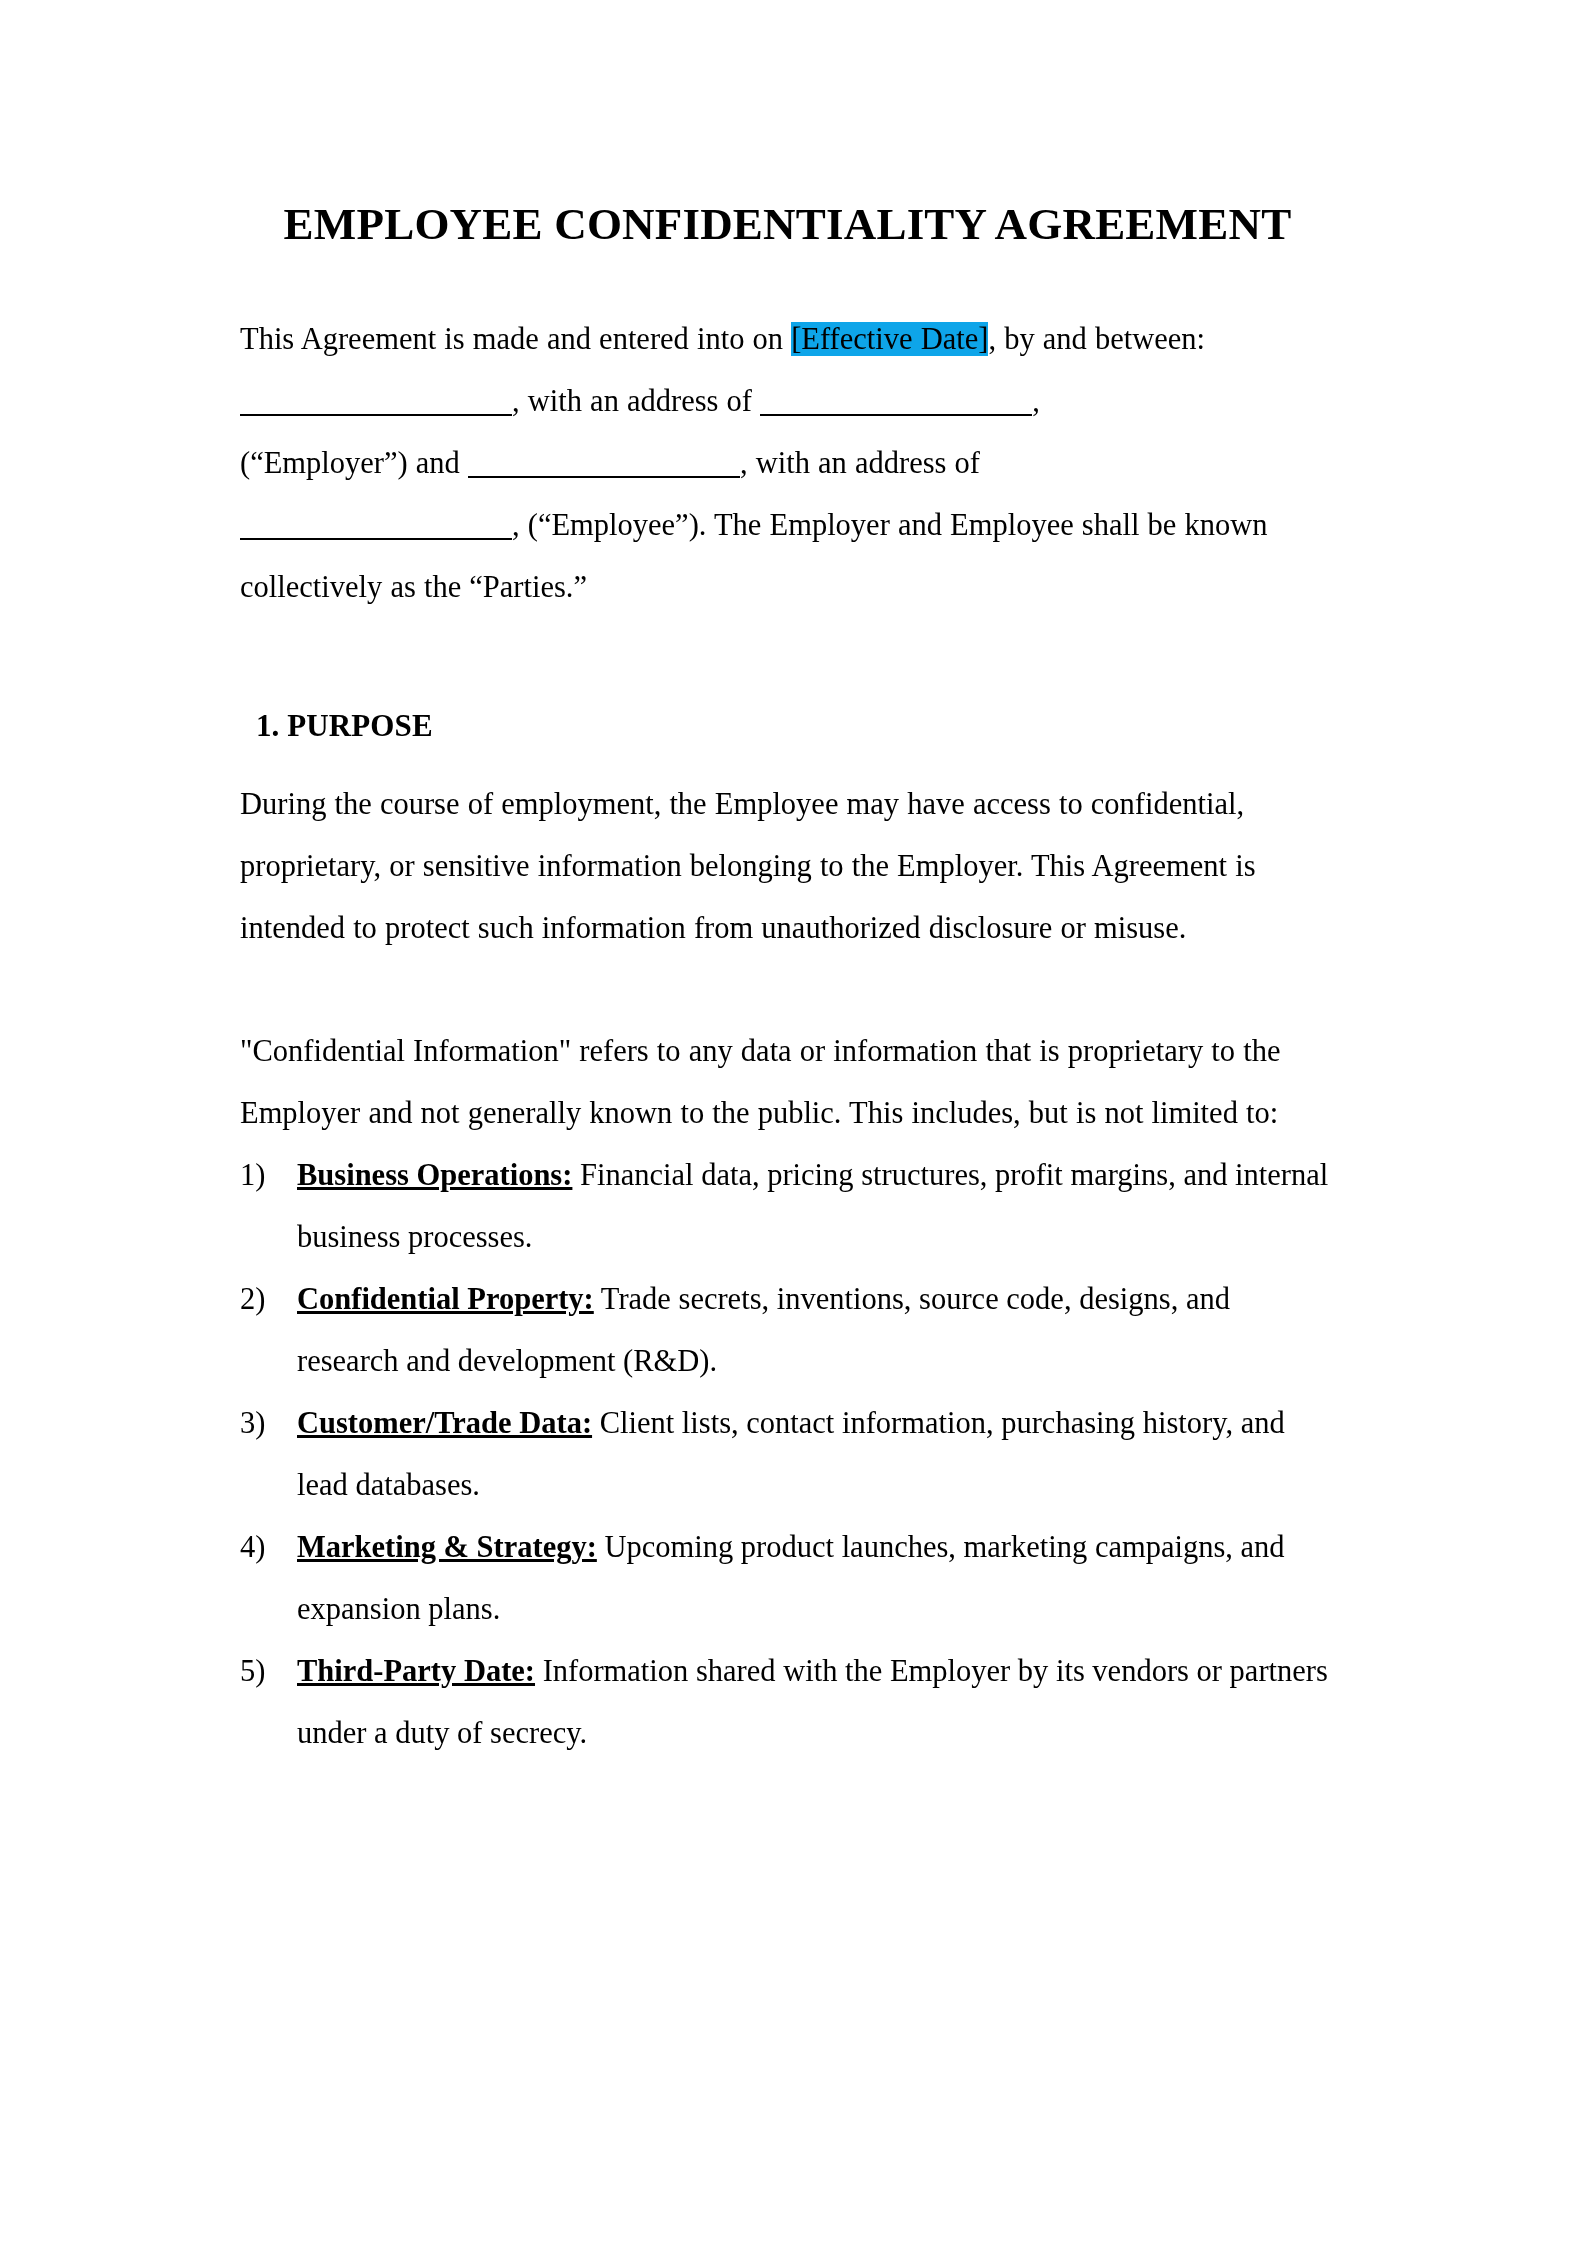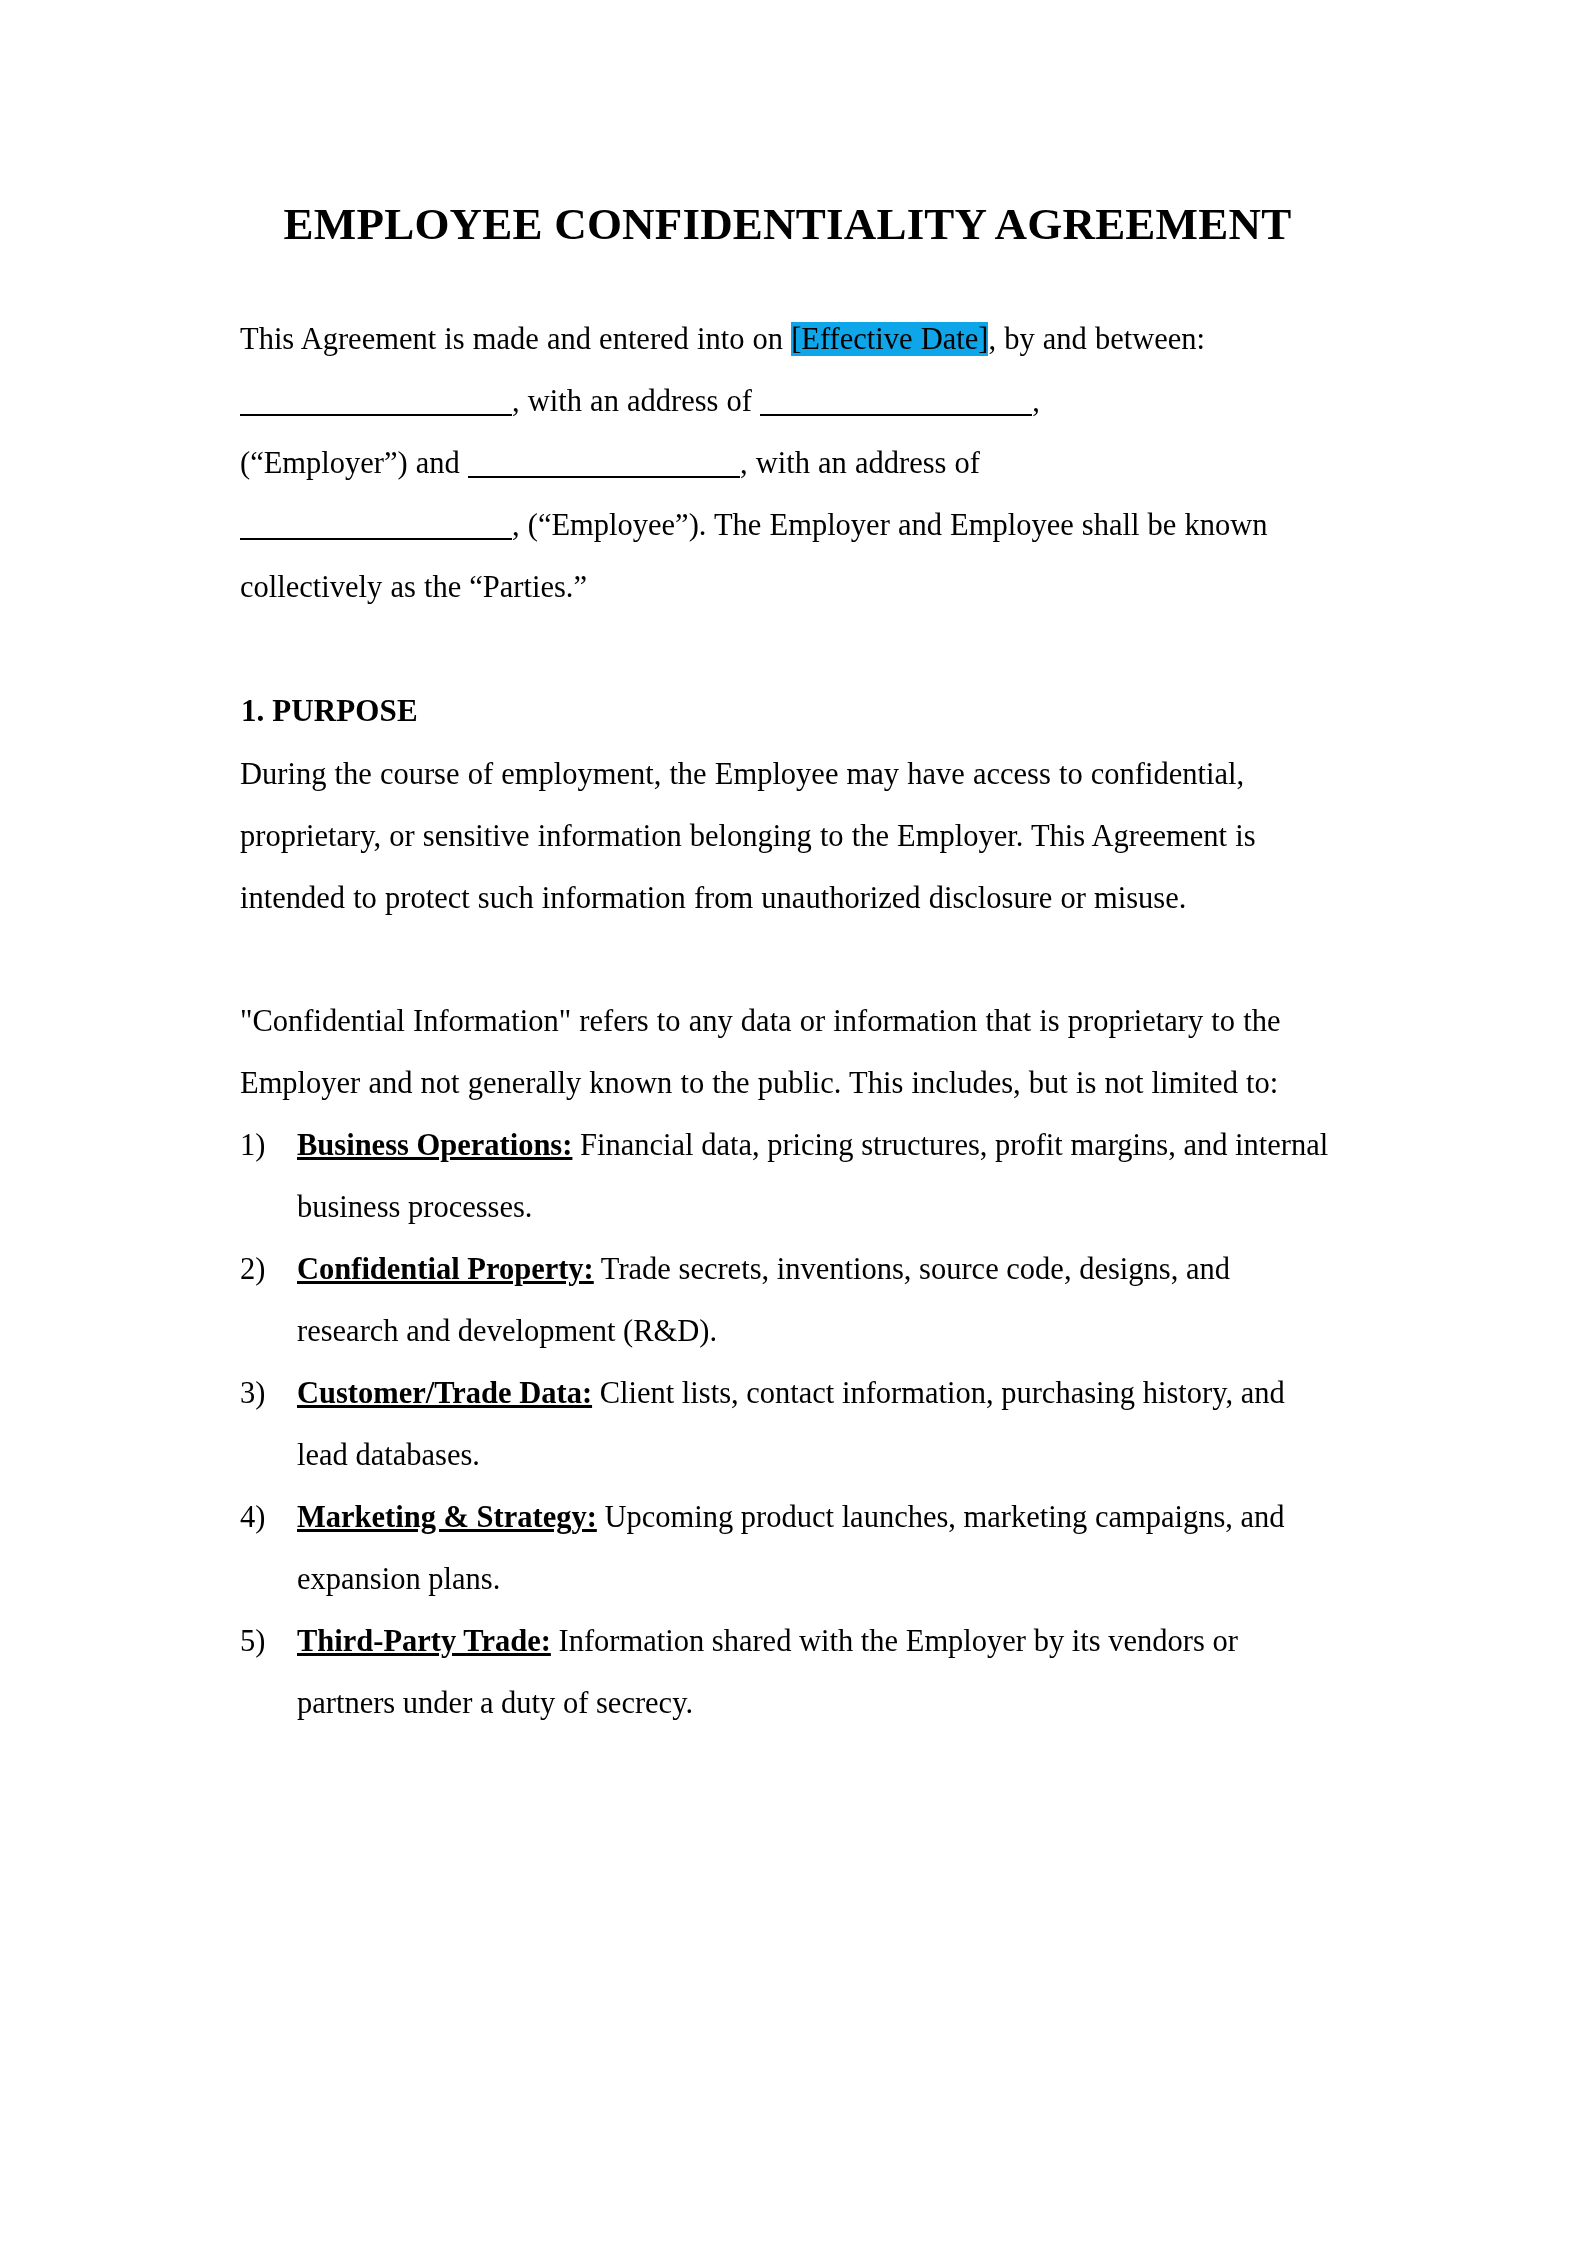--- a/index.html
+++ b/index.html
@@ -42,21 +42,21 @@
     text-align: left;
     word-spacing: 0.5px;
   }
   .para-intro {
     padding-top: 40px;
   }
   .section-heading {
     font-size: 31px;
     font-weight: bold;
     line-height: 62px;
-    margin: 1px;
+    margin: 16px;
     letter-spacing: 0.1px;
   }
   .gap-before-heading {
     height: 61px;
   }
   .hl {
     background-color: #0ea5e9;
   }
   .blank-line {
     display: inline-block;
@@ -134,21 +134,21 @@
       <li class="num-item">
         <span class="num-marker">3)</span>
         <span class="lead">Customer/Trade Data:</span><span> Client lists, contact information, purchasing history, and lead databases.</span>
       </li>
       <li class="num-item">
         <span class="num-marker">4)</span>
         <span class="lead">Marketing &amp; Strategy:</span><span> Upcoming product launches, marketing campaigns, and expansion plans.</span>
       </li>
       <li class="num-item">
         <span class="num-marker">5)</span>
-        <span class="lead">Third-Party Trade:</span><span> Information shared with the Employer by its vendors or partners under a duty of secrecy.</span>
+        <span class="lead">Third-Party Date:</span><span> Information shared with the Employer by its vendors or partners under a duty of secrecy.</span>
       </li>
     </ol>
 
   </div>
 
   <div class="page-number">1</div>
 
 </div>
 
 </body></html>

